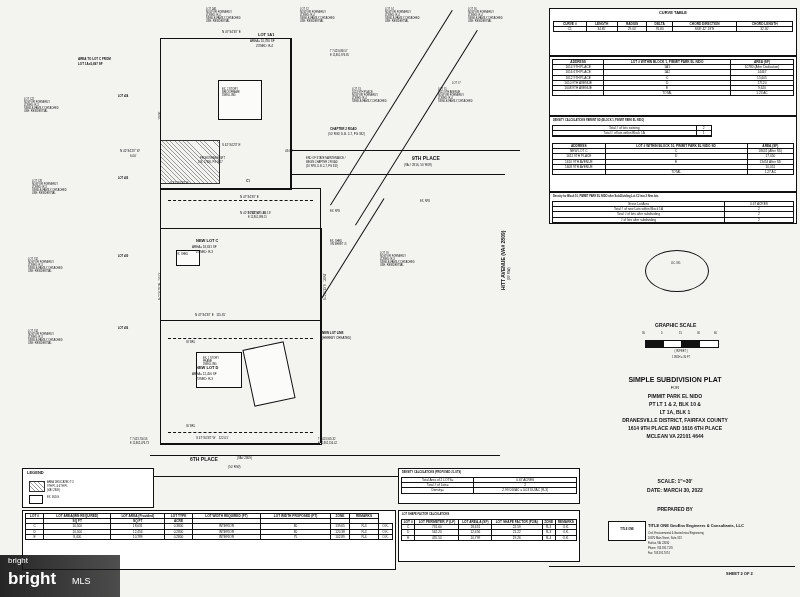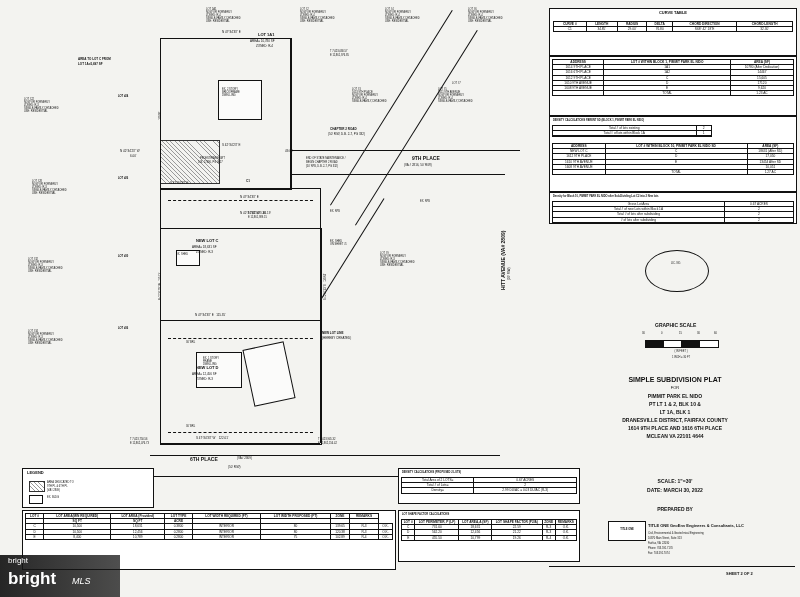--- a/index.html
+++ b/index.html
@@ -518,14 +518,14 @@
             <td>R-4</td>
             <td>O.K.</td>
           </tr>
         </tbody>
       </table>
   </div>
 
   <div class="watermark"></div>
   <div class="wm-txt" style="left:8px;bottom:32px;font-size:8px;">bright</div>
   <div class="wm-txt b" style="left:8px;bottom:8px;font-size:17px;font-weight:bold;">bright</div>
-  <div class="wm-txt" style="left:72px;bottom:11px;font-size:9px;font-style:italic;">MLS</div>
+  <div class="wm-txt" style="left:72px;bottom:11px;font-size:9px;">MLS</div>
 </div>
 
 </body></html>

